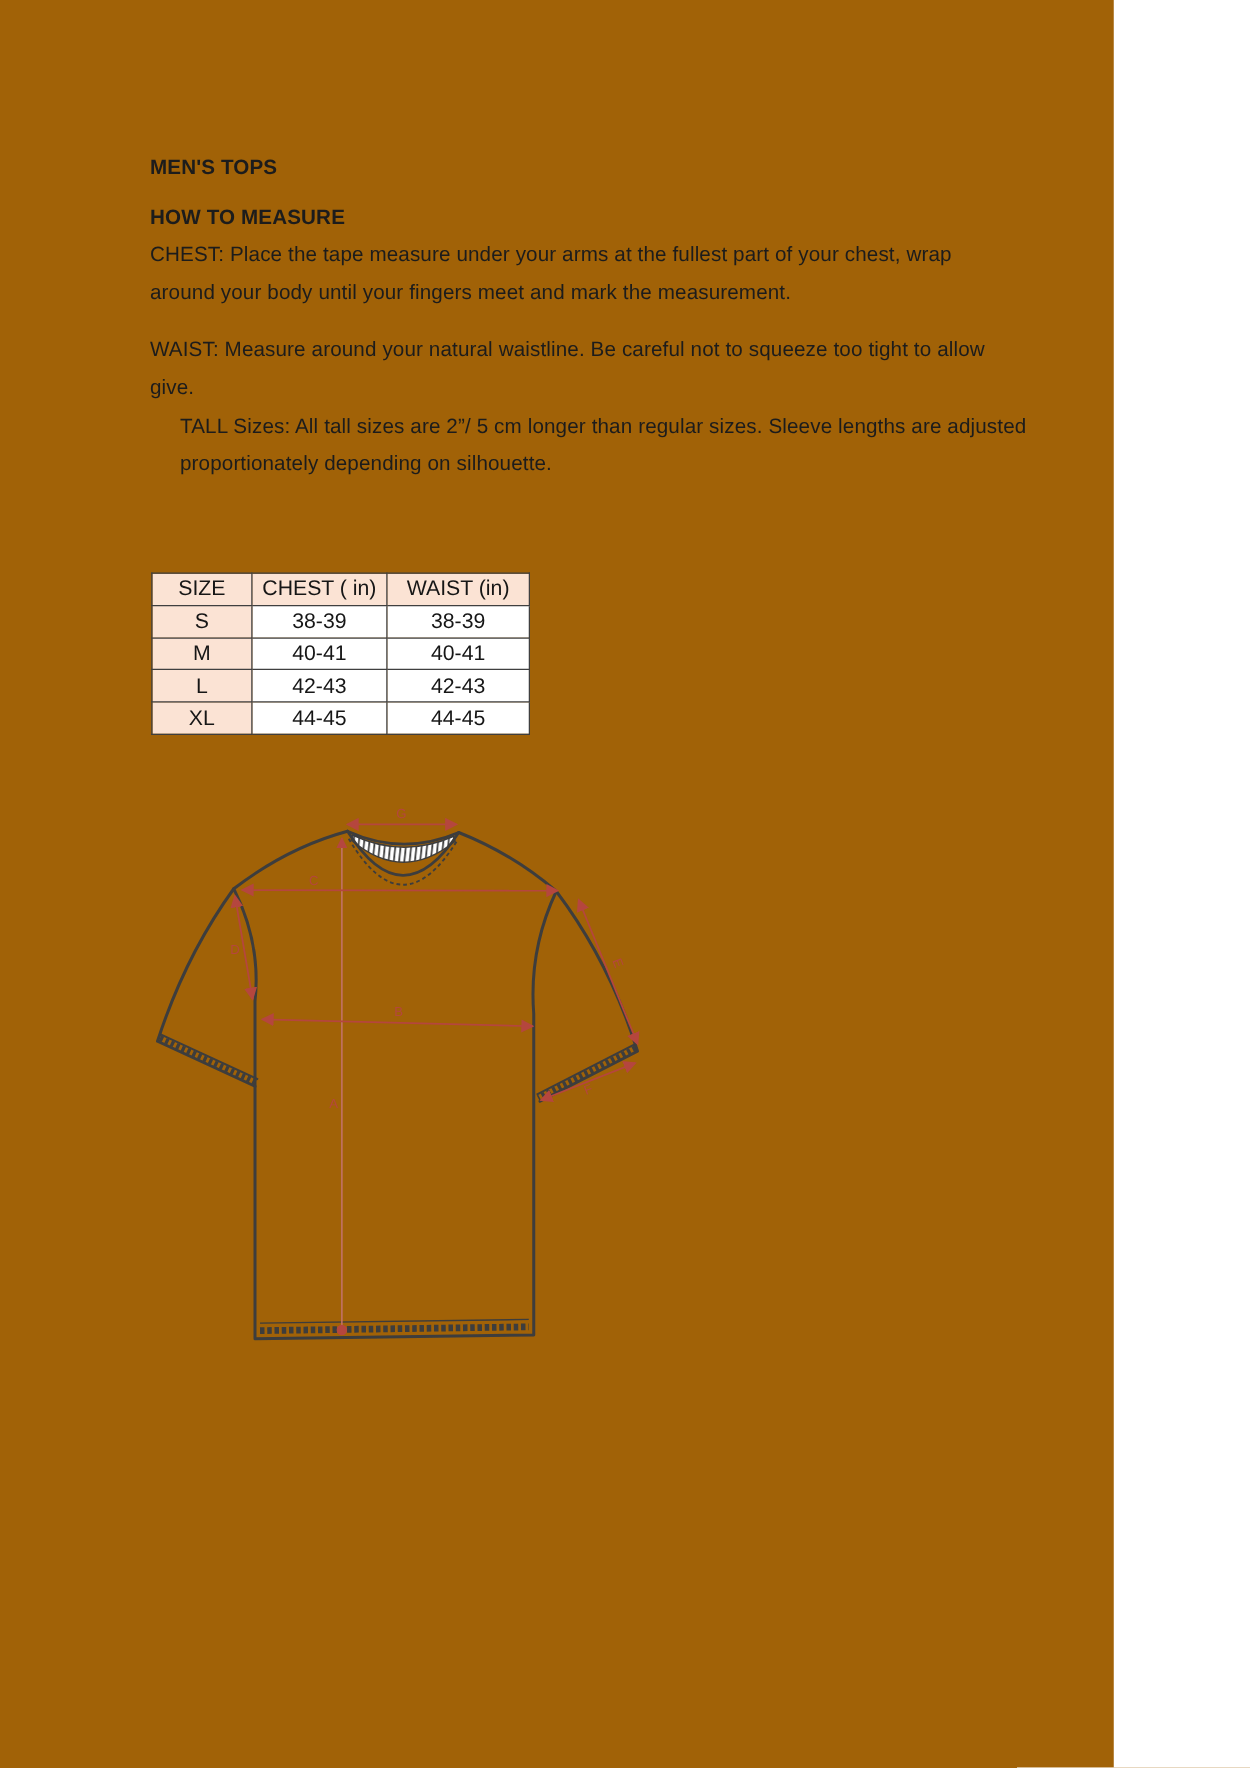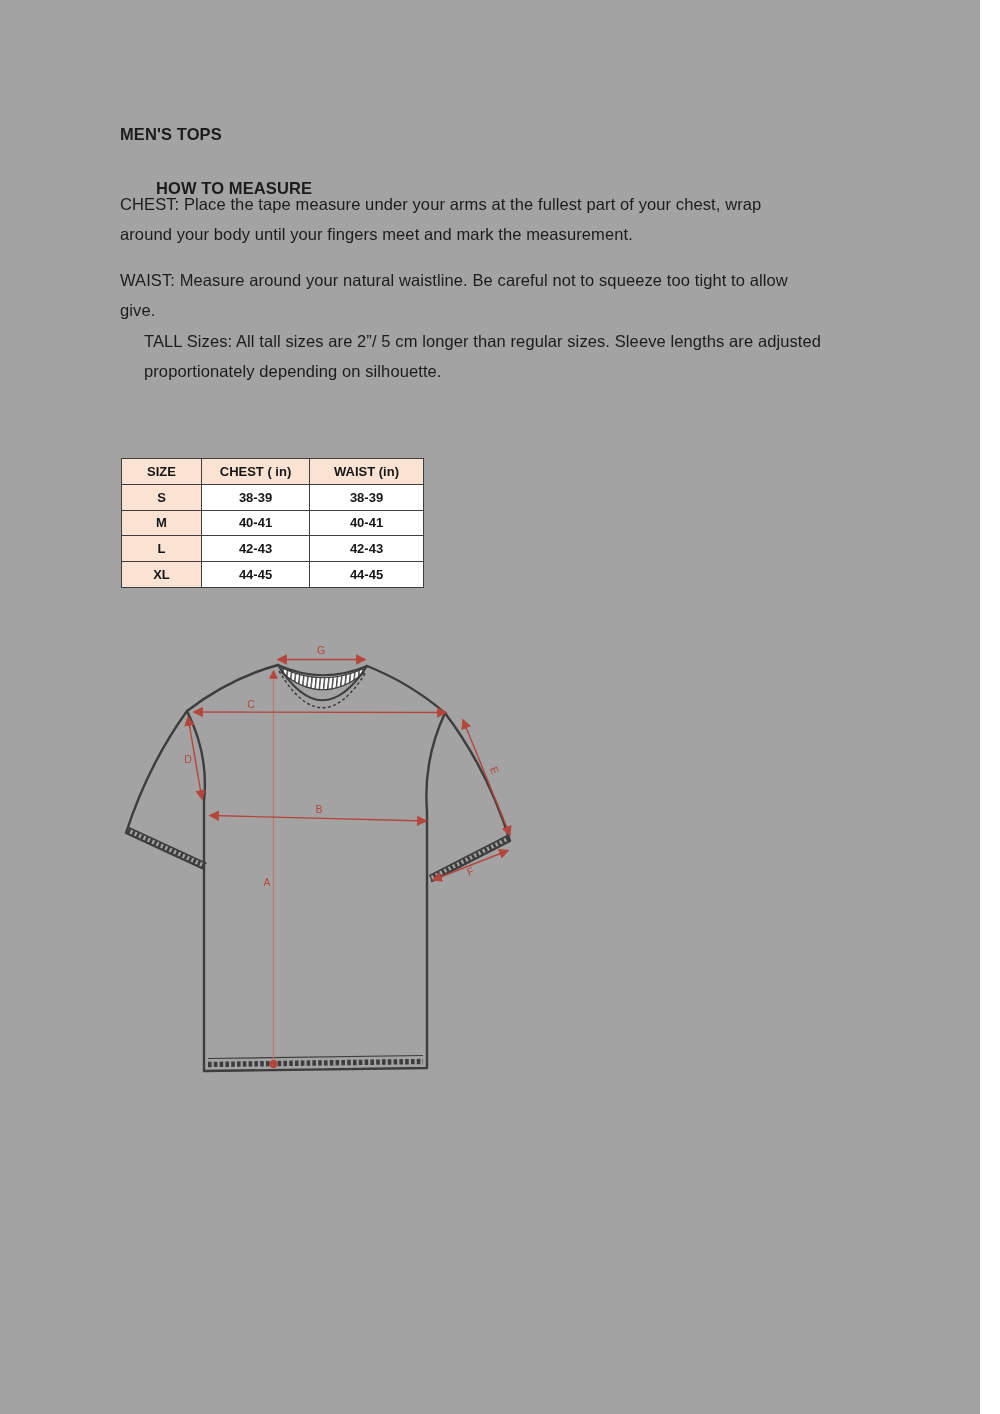--- a/index.html
+++ b/index.html
@@ -1,45 +1,44 @@
 <!DOCTYPE html>
 <html><head>
 <meta charset="utf-8">
 <style>
   html,body{margin:0;padding:0;background:#ffffff;}
   .page{
     position:relative;
-    width:980px;height:1414px;
-    background:#a3a3a3;
+    width:891px;height:1414px;
+    background:#a16207;
     font-family:"Liberation Sans", sans-serif;
     color:#1c1c1c;
     overflow:hidden;
   }
   .doc-title{
     position:absolute;left:120px;
     font-size:16.5px;font-weight:bold;line-height:20px;
     letter-spacing:0.1px;
   }
   .t1{top:124px;}
-  .t2{top:178px;margin-left:36px;}
+  .t2{top:164px;}
   .para{
     position:absolute;left:120px;width:790px;
     font-size:16.5px;letter-spacing:0.1px;
   }
   .para .line{line-height:30px;white-space:nowrap;}
   .p1{top:189px;}
   .p2{top:265px;}
   .p3{top:326px;margin-left:24px;}
 
   table.size-table{
     position:absolute;left:121px;top:458px;
     border-collapse:collapse;
-    font-size:13px;color:#161616;
+    font-size:17px;color:#161616;
     table-layout:fixed;
-    font-weight:bold;
   }
   table.size-table td{
     border:1.4px solid #3f3f3f;
     text-align:center;vertical-align:middle;
     height:24.8px;padding:0;
     background:#ffffff;
   }
   table.size-table td.shade{background:#fbe3d4;}
   .col-size{width:80px;}
   .col-chest{width:108px;}

